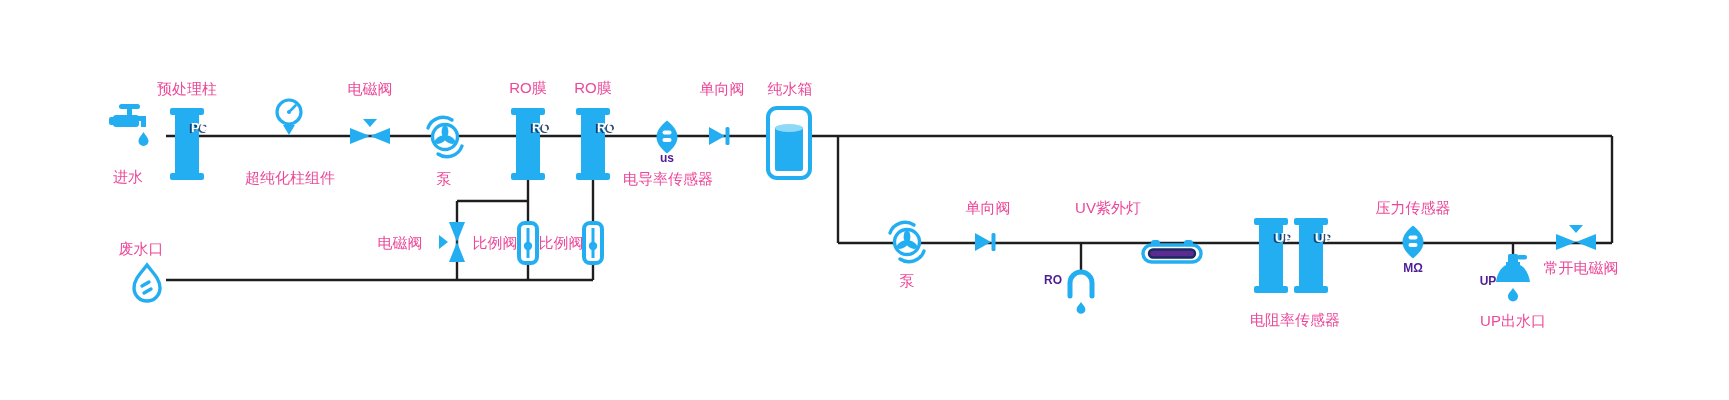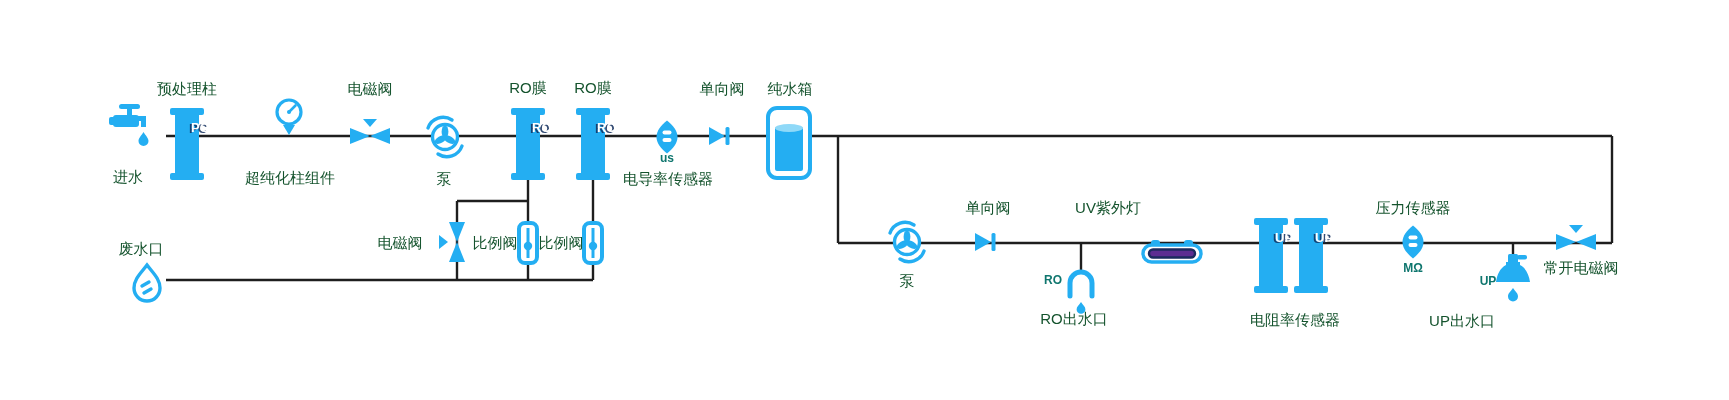--- a/index.html
+++ b/index.html
@@ -2,24 +2,24 @@
 <html><head>
 <meta charset="utf-8">
 <style>
   html,body{margin:0;padding:0;background:#fff;}
   #stage{position:relative;width:1729px;height:400px;background:#fff;overflow:hidden;
          font-family:"Liberation Sans",sans-serif;}
   svg{display:block;}
   .abs{position:absolute;}
   
   .lbl{position:absolute;width:140px;margin-left:-70px;margin-top:-10px;height:20px;
-       text-align:center;font-size:15px;line-height:20px;color:#14532d;white-space:nowrap;
+       text-align:center;font-size:15px;line-height:20px;color:#ec4899;white-space:nowrap;
        font-family:"Liberation Sans",sans-serif;}
   .tag{position:absolute;width:60px;margin-left:-30px;margin-top:-8px;height:16px;
-       text-align:center;font-size:12px;line-height:16px;font-weight:bold;color:#0f766e;
+       text-align:center;font-size:12px;line-height:16px;font-weight:bold;color:#4c1d95;
        white-space:nowrap;}
   
   .col{position:absolute;}
   .col-cap{position:absolute;left:0;right:0;top:0;height:7px;background:#24AEF2;border-radius:2px;}
   .col-cap.bottom{top:auto;bottom:0;}
   .col-body{position:absolute;left:5px;right:5px;top:3px;bottom:3px;background:#24AEF2;
             color:#fff;font-size:13px;font-weight:bold;text-align:center;padding-top:9px;
             box-sizing:border-box;text-shadow:-2px 1px 0 rgba(18,46,92,.85);padding-left:16px;}
   
   .tank{position:absolute;box-sizing:border-box;border:4px solid #24AEF2;border-radius:11px;
@@ -182,21 +182,20 @@
     <path d="M1,1 L17,10 L1,19 Z" fill="#24AEF2"></path>
     <rect x="17.5" y="1" width="4" height="18" rx="1.5" fill="#24AEF2"></rect>
   </svg>
   <div class="lbl" style="left:988px;top:208px">单向阀</div>
 
   <div class="tag" style="left:1053px;top:280px">RO</div>
   <svg class="abs" style="left:1063px;top:264px" width="36" height="52" viewBox="0 0 36 52">
     <path d="M7,32 V19 A11,11 0 0 1 29,19 V32" stroke="#24AEF2" stroke-width="5" fill="none" stroke-linecap="round"></path>
     <path d="M18,38 c2.2,3.2 4.4,4.8 4.4,7.4 a4.4,4.4 0 1 1 -8.8,0 c0,-2.6 2.2,-4.2 4.4,-7.4 z" fill="#24AEF2"></path>
   </svg>
-  <div class="lbl" style="left:1074px;top:319px">RO出水口</div>
 
   <svg class="abs" style="left:1141px;top:238px" width="62" height="27" viewBox="0 0 62 27">
     <rect x="10" y="2" width="9" height="9" rx="3" fill="#24AEF2"></rect>
     <rect x="43" y="2" width="9" height="9" rx="3" fill="#24AEF2"></rect>
     <rect x="2" y="7" width="58" height="17" rx="8.5" fill="#fff" stroke="#24AEF2" stroke-width="3.4"></rect>
     <rect x="8" y="11.5" width="46" height="8" rx="4" fill="#5C2D91" stroke="#1B2A5E" stroke-width="2.4"></rect>
   </svg>
   <div class="lbl" style="left:1108px;top:208px">UV紫外灯</div>
 
   <div class="col" style="left:1254px;top:218px;width:34px;height:75px">
@@ -222,21 +221,21 @@
 
   <div class="tag" style="left:1488px;top:281px">UP</div>
   <svg class="abs" style="left:1493px;top:252px" width="40" height="58" viewBox="0 0 40 58">
     <g fill="#24AEF2">
       <rect x="15" y="2" width="10" height="9" rx="1.5"></rect>
       <rect x="24" y="3" width="10" height="4.5" rx="2"></rect>
       <path d="M13,10 h14 v3 c6,3 9,10 10,17 h-34 c1,-7 4,-14 10,-17 z"></path>
       <path d="M20,36 c2.5,3.6 5,5.4 5,8.4 a5,5 0 1 1 -10,0 c0,-3 2.5,-4.8 5,-8.4 z"></path>
     </g>
   </svg>
-  <div class="lbl" style="left:1462px;top:321px">UP出水口</div>
+  <div class="lbl" style="left:1513px;top:321px">UP出水口</div>
 
   <svg class="abs" style="left:1554px;top:220px" width="44" height="31" viewBox="0 0 44 31">
     <g fill="#24AEF2">
       <path d="M15,5 h14 l-7,8 z"></path>
       <path d="M2,14 L22,22 L2,30 Z"></path>
       <path d="M42,14 L22,22 L42,30 Z"></path>
     </g>
   </svg>
   <div class="lbl" style="left:1581px;top:268px">常开电磁阀</div>
 

